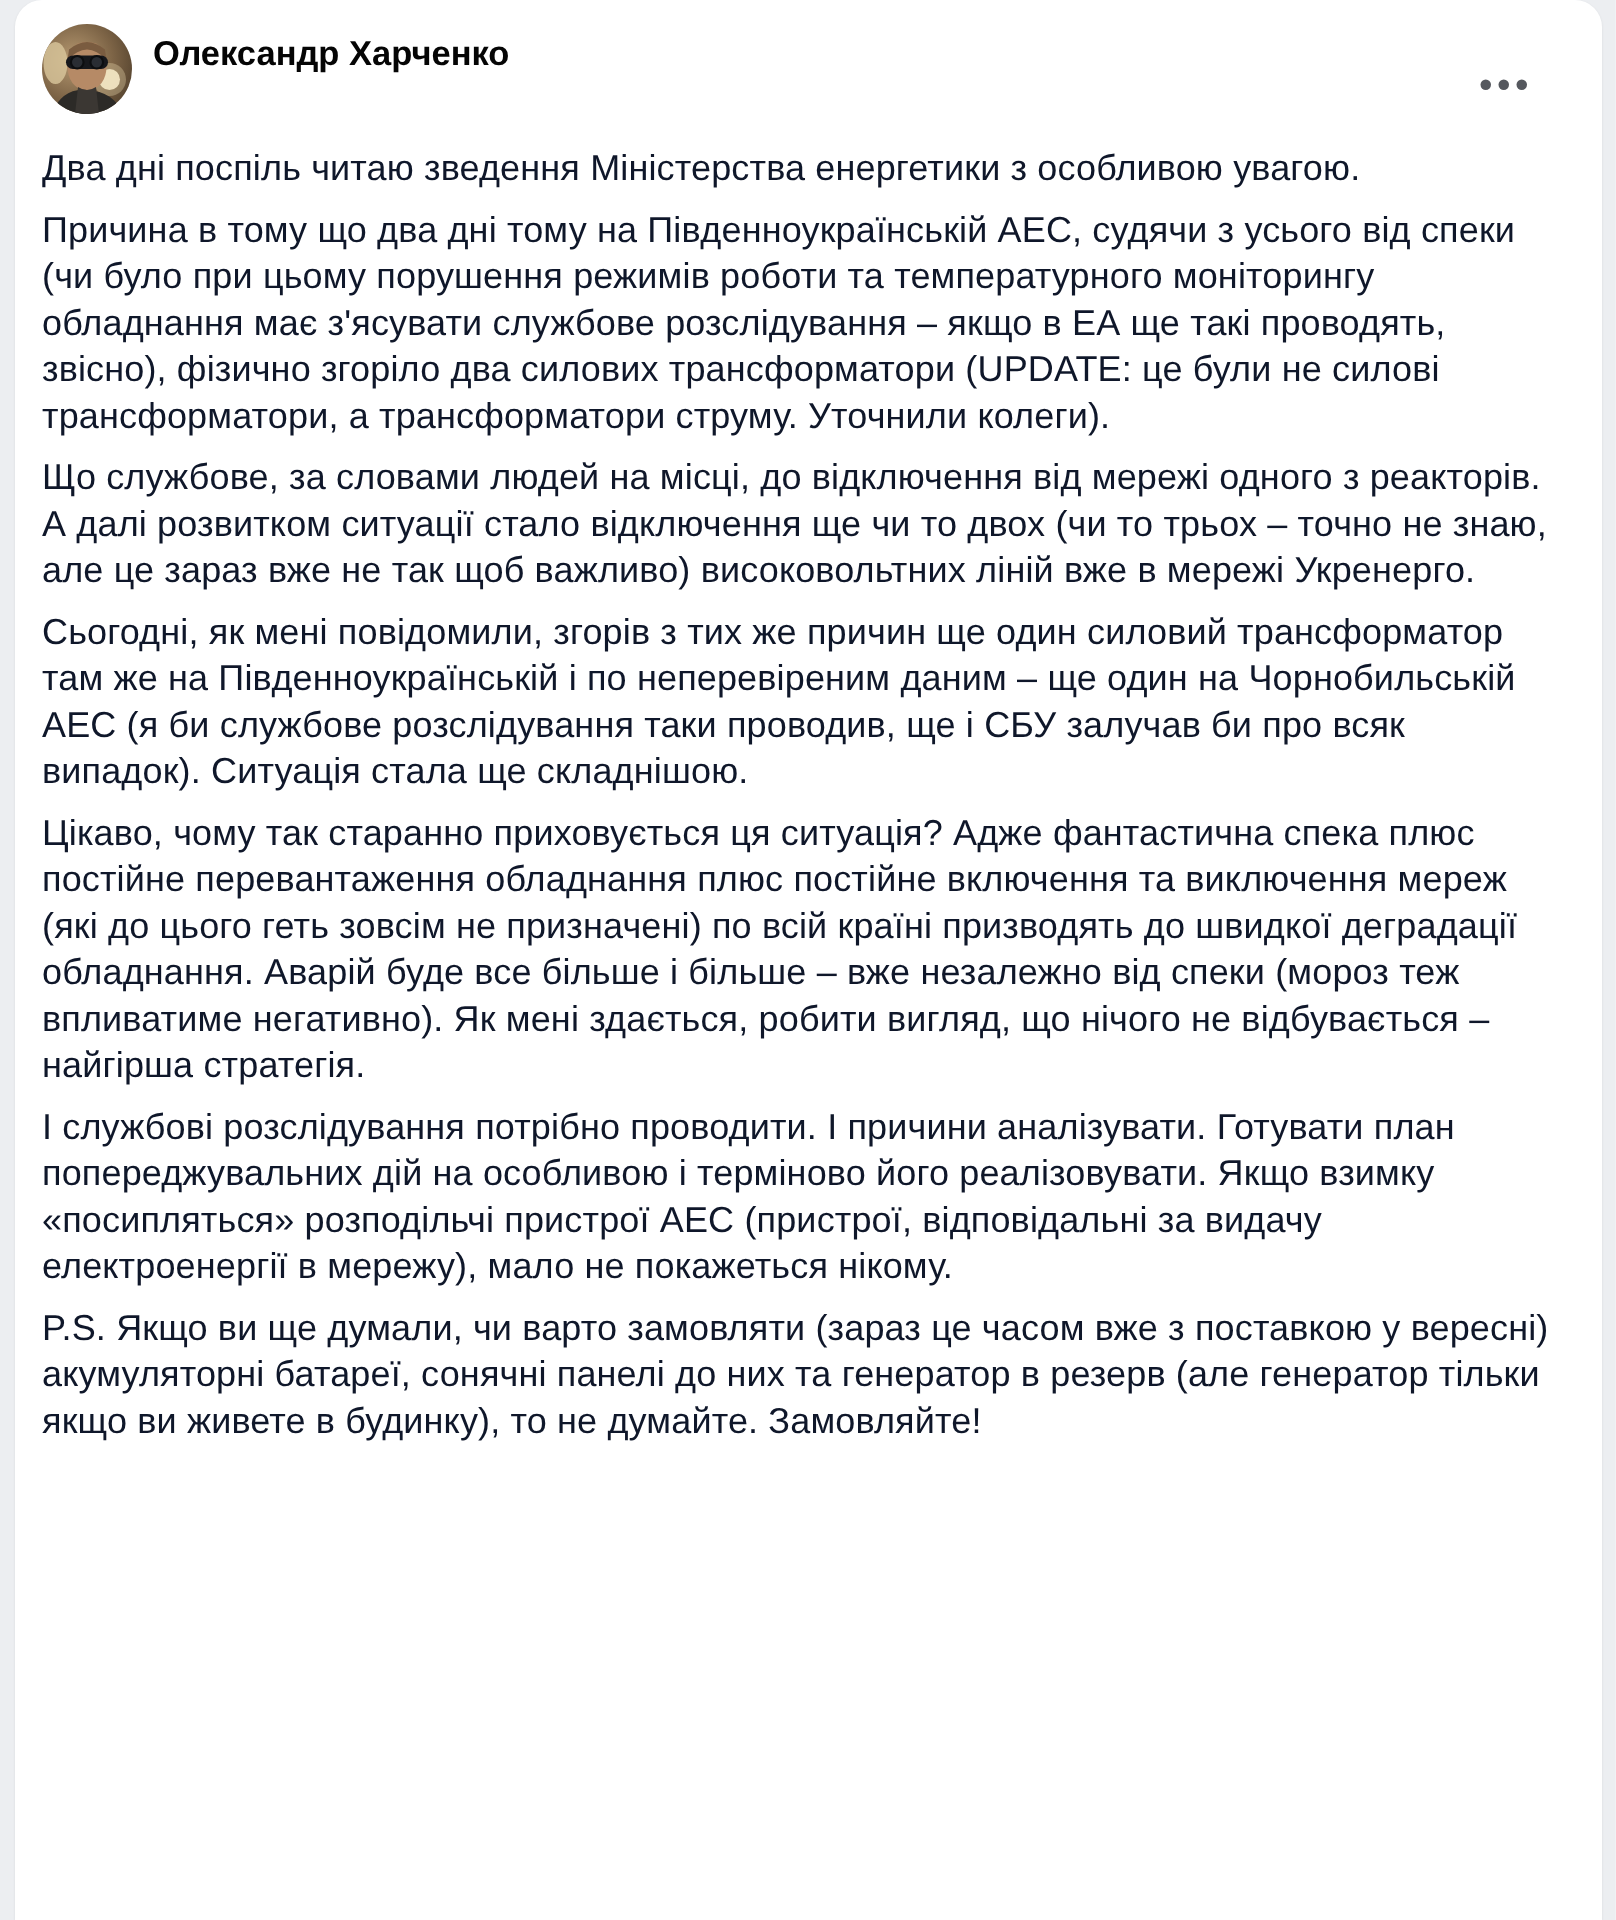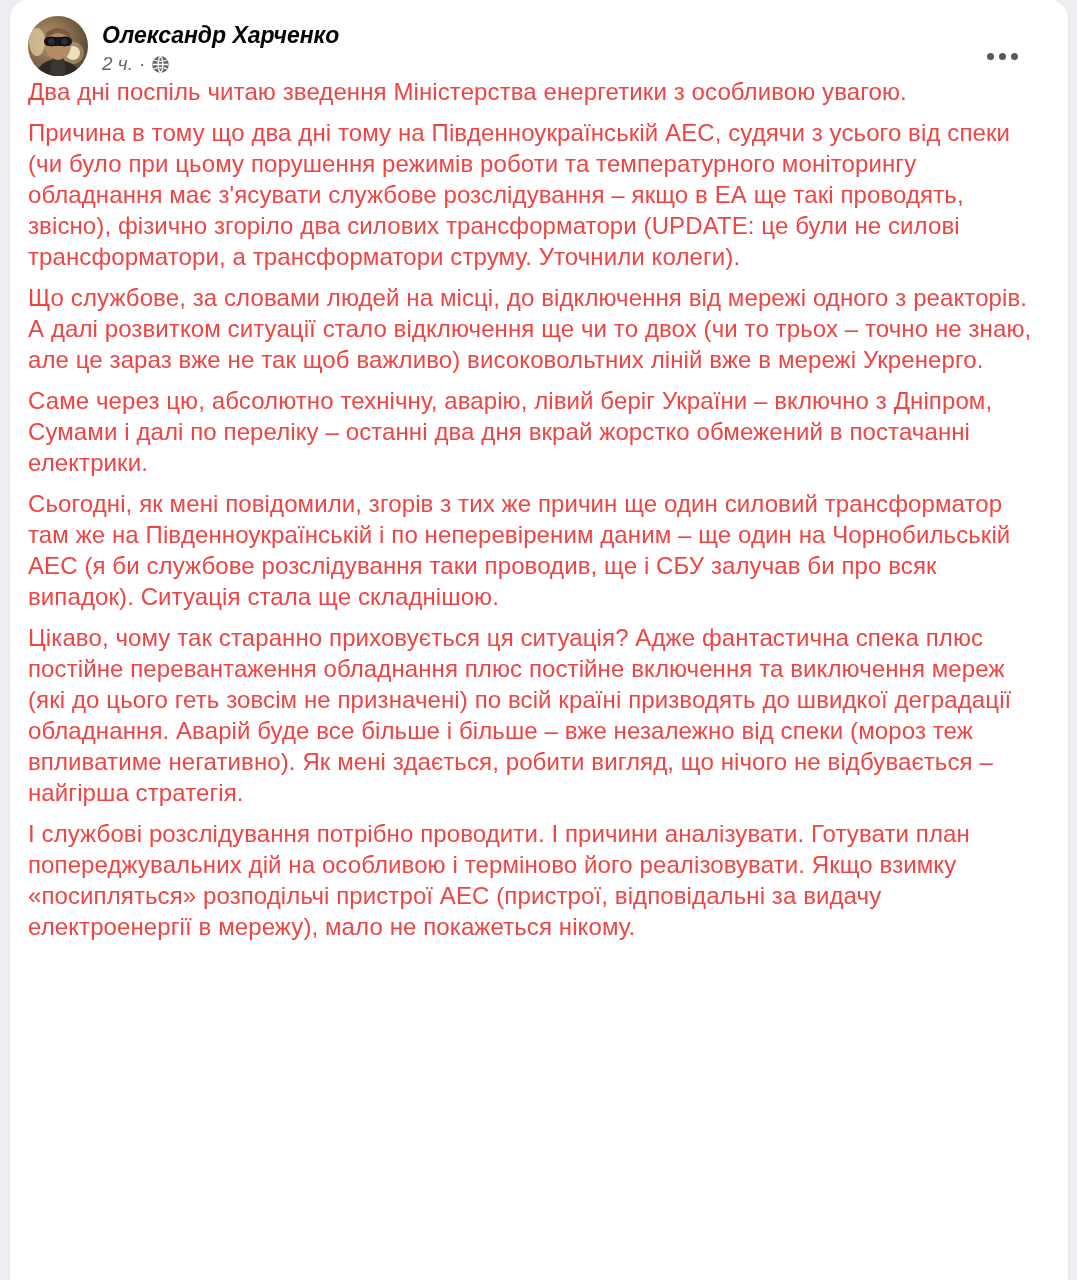--- a/index.html
+++ b/index.html
@@ -25,21 +25,20 @@
     background: #ffffff;
     border-radius: 18px 18px 0 0;
     box-shadow: 0 1px 2px rgba(0,0,0,0.08);
     box-sizing: border-box;
     padding: 16px 28px 0 18px;
   }
   .post-header {
     display: flex;
     align-items: flex-start;
     position: relative;
-    font-style: italic;
   }
   .avatar {
     width: 60px;
     height: 60px;
     border-radius: 50%;
     overflow: hidden;
     flex: 0 0 60px;
     cursor: pointer;
     box-shadow: inset 0 0 0 1px rgba(0,0,0,0.08);
   }
@@ -82,23 +81,24 @@
     cursor: pointer;
     padding: 0;
   }
   .menu-button .dot {
     width: 7px;
     height: 7px;
     border-radius: 50%;
     background: #55585e;
   }
   .post-body {
+    margin-top: 21px;
     font-size: 24px;
     line-height: 31px;
-    color: #ef4444;
+    color: #0f172a;
     letter-spacing: 0.1px;
   }
   .post-body p {
     margin: 0 0 10px 0;
   }
 </style>
 </head>
 <body>
 
 <div class="page">
@@ -122,44 +122,34 @@
           <path d="M17 24 q13 -14 26 0 l-1 -7 q-12 -10 -24 0 Z" fill="#7a5c40"></path>
           <rect x="16" y="21" width="28" height="9" rx="4.5" fill="#17181c"></rect>
           <circle cx="23.5" cy="25.5" r="4.2" fill="#2a2d33" stroke="#0d0e10" stroke-width="1.4"></circle>
           <circle cx="36.5" cy="25.5" r="4.2" fill="#2a2d33" stroke="#0d0e10" stroke-width="1.4"></circle>
           <path d="M6 60 q8 -18 24 -16 q18 1 24 16 Z" fill="#2c2a27"></path>
           <path d="M24 42 q6 4 12 0 l2 18 l-16 0 Z" fill="#3b3733"></path>
         </svg>
       </div>
       <div class="header-text">
         <div class="author-name">Олександр Харченко</div>
-        <div class="meta-row">
-          <span>2 ч.</span>
-          <span class="meta-sep">·</span>
-          <span class="globe-icon">
-            <svg width="19" height="19" viewBox="0 0 16 16" xmlns="http://www.w3.org/2000/svg">
-              <circle cx="8" cy="8" r="7" fill="#65676b"></circle>
-              <path d="M1.3 8 h13.4 M8 1.2 c-2.6 1.8 -2.6 11.8 0 13.6 M8 1.2 c2.6 1.8 2.6 11.8 0 13.6 M2.3 4.2 c3.2 1.6 8.2 1.6 11.4 0 M2.3 11.8 c3.2 -1.6 8.2 -1.6 11.4 0" stroke="#ffffff" stroke-width="1.1" fill="none"></path>
-            </svg>
-          </span>
-        </div>
       </div>
       <button class="menu-button" aria-label="menu">
         <span style="display:flex;gap:5px;">
           <span class="dot"></span>
             <span class="dot"></span>
             <span class="dot"></span>
         </span>
       </button>
     </div>
 
     <div class="post-body">
       <p>Два дні поспіль читаю зведення Міністерства енергетики з особливою увагою.</p>
       <p>Причина в тому що два дні тому на Південноукраїнській АЕС, судячи з усього від спеки (чи було при цьому порушення режимів роботи та температурного моніторингу обладнання має з'ясувати службове розслідування – якщо в ЕА ще такі проводять, звісно), фізично згоріло два силових трансформатори (UPDATE: це були не силові трансформатори, а трансформатори струму. Уточнили колеги).</p>
       <p>Що службове, за словами людей на місці, до відключення від мережі одного з реакторів. А далі розвитком ситуації стало відключення ще чи то двох (чи то трьох – точно не знаю, але це зараз вже не так щоб важливо) високовольтних ліній вже в мережі Укренерго.</p>
-      <p>Саме через цю, абсолютно технічну, аварію, лівий беріг України – включно з Дніпром, Сумами і далі по переліку – останні два дня вкрай жорстко обмежений в постачанні електрики.</p>
       <p>Сьогодні, як мені повідомили, згорів з тих же причин ще один силовий трансформатор там же на Південноукраїнській і по неперевіреним даним – ще один на Чорнобильській АЕС (я би службове розслідування таки проводив, ще і СБУ залучав би про всяк випадок). Ситуація стала ще складнішою.</p>
       <p>Цікаво, чому так старанно приховується ця ситуація? Адже фантастична спека плюс постійне перевантаження обладнання плюс постійне включення та виключення мереж (які до цього геть зовсім не призначені) по всій країні призводять до швидкої деградації обладнання. Аварій буде все більше і більше – вже незалежно від спеки (мороз теж впливатиме негативно). Як мені здається, робити вигляд, що нічого не відбувається – найгірша стратегія.</p>
       <p>І службові розслідування потрібно проводити. І причини аналізувати. Готувати план попереджувальних дій на особливою і терміново його реалізовувати. Якщо взимку «посипляться» розподільчі пристрої АЕС (пристрої, відповідальні за видачу електроенергії в мережу), мало не покажеться нікому.</p>
+      <p>P.S. Якщо ви ще думали, чи варто замовляти (зараз це часом вже з поставкою у вересні) акумуляторні батареї, сонячні панелі до них та генератор в резерв (але генератор тільки якщо ви живете в будинку), то не думайте. Замовляйте!</p>
     </div>
 
   </div>
 </div>
 
 </body></html>

